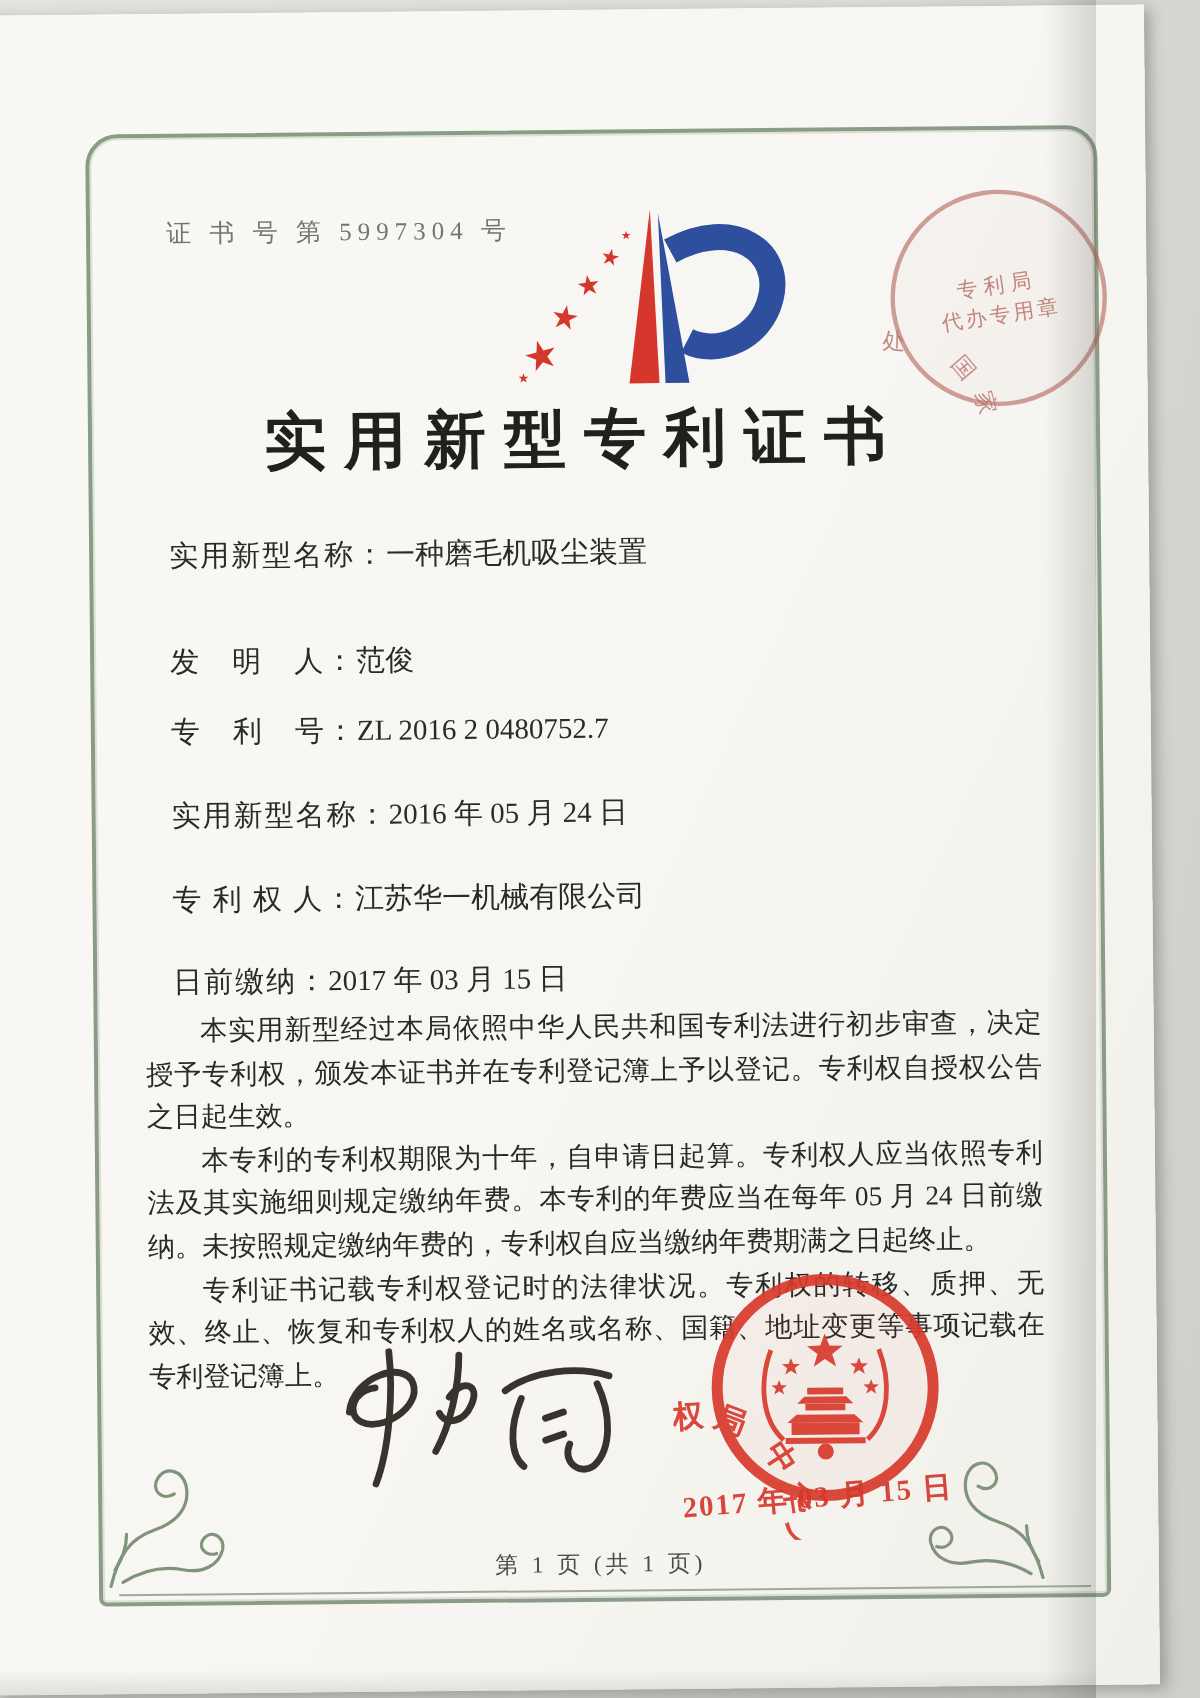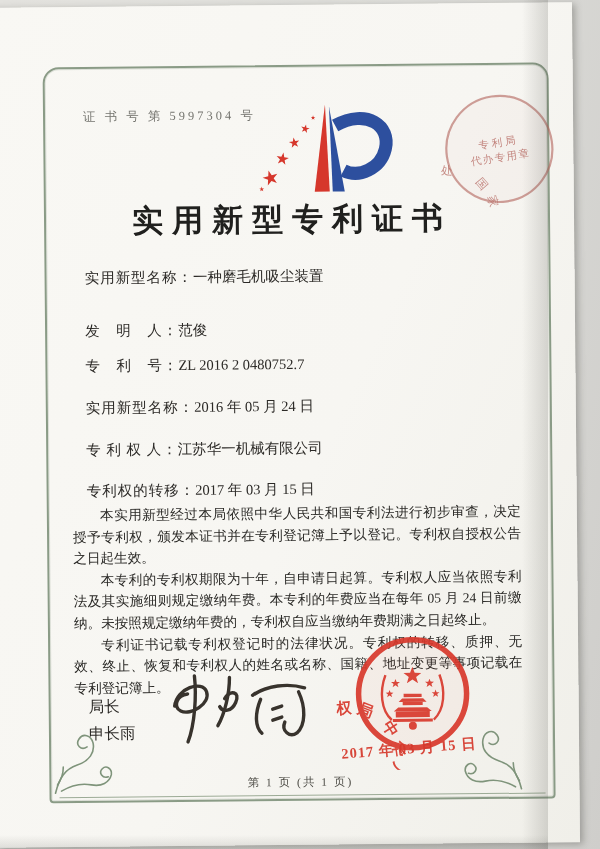--- a/index.html
+++ b/index.html
@@ -145,33 +145,29 @@
     <div class="field f3">
       <span class="lab">专　利　号：</span><span class="val">ZL 2016 2 0480752.7</span>
     </div>
     <div class="field f4">
       <span class="lab">实用新型名称：</span><span class="val">2016 年 05 月 24 日</span>
     </div>
     <div class="field f5">
       <span class="lab">专 利 权 人：</span><span class="val">江苏华一机械有限公司</span>
     </div>
     <div class="field f6">
-      <span class="lab">专利权的转移：</span><span class="val">2017 年 03 月 15 日</span>
+      <span class="lab">日前缴纳：</span><span class="val">2017 年 03 月 15 日</span>
     </div>
 
     <div class="paras">
       <p>本实用新型经过本局依照中华人民共和国专利法进行初步审查，决定授予专利权，颁发本证书并在专利登记簿上予以登记。专利权自授权公告之日起生效。</p>
       <p>本专利的专利权期限为十年，自申请日起算。专利权人应当依照专利法及其实施细则规定缴纳年费。本专利的年费应当在每年 05 月 24 日前缴纳。未按照规定缴纳年费的，专利权自应当缴纳年费期满之日起终止。</p>
       <p>专利证书记载专利权登记时的法律状况。专利权的转移、质押、无效、终止、恢复和专利权人的姓名或名称、国籍、地址变更等事项记载在专利登记簿上。</p>
     </div>
 
-    <div class="signer">
-      <div>局长</div>
-      <div>申长雨</div>
-    </div>
 
     <svg class="signature" viewBox="0 0 180 92">
       <g fill="none" stroke="#38332d" stroke-width="3.4" stroke-linecap="round" stroke-linejoin="round">
         <path d="M20,40 C22,22 48,14 52,26 C56,38 36,50 26,45 C18,41 22,29 33,28"></path>
         <path d="M40,10 C42,30 40,58 33,76"></path>
         <path d="M70,33 C76,24 86,26 81,37 C77,46 68,47 65,41"></path>
         <path d="M75,12 C75,28 70,48 63,60"></path>
         <path d="M98,30 C112,20 134,18 150,23"></path>
         <path d="M106,34 C100,48 100,62 107,68"></path>
         <path d="M144,27 C151,42 151,60 142,68 C135,73 126,66 130,57"></path>

